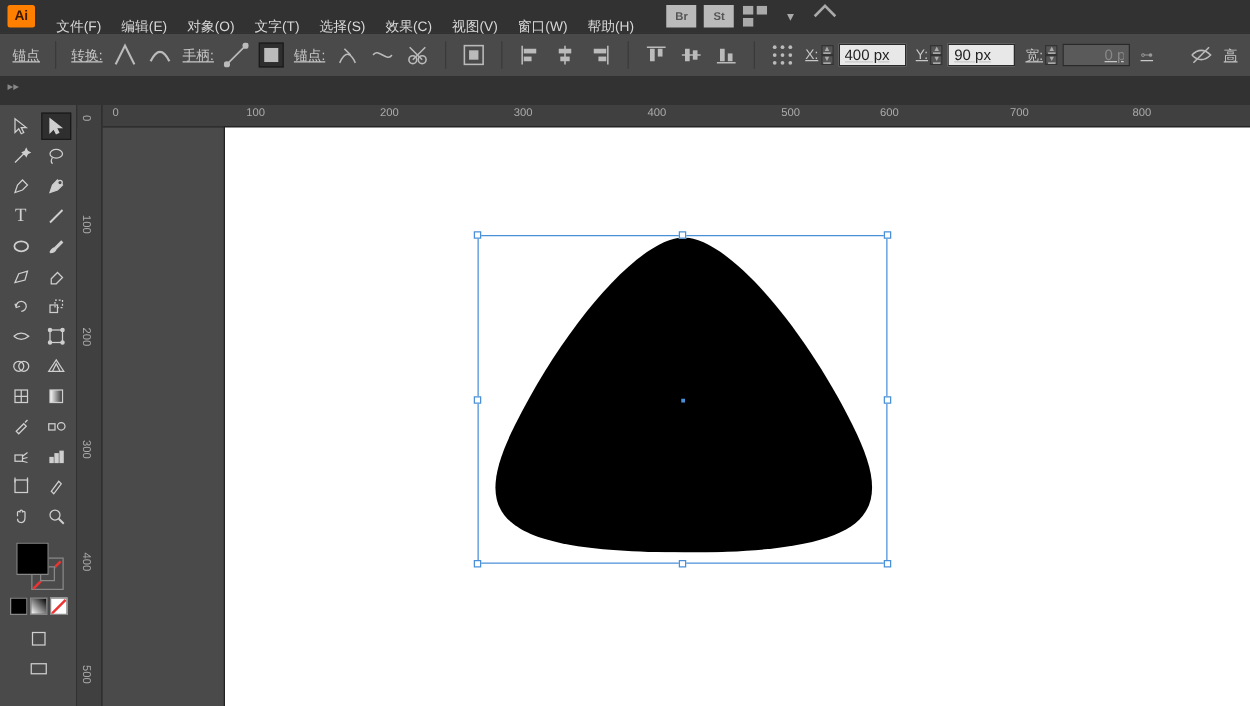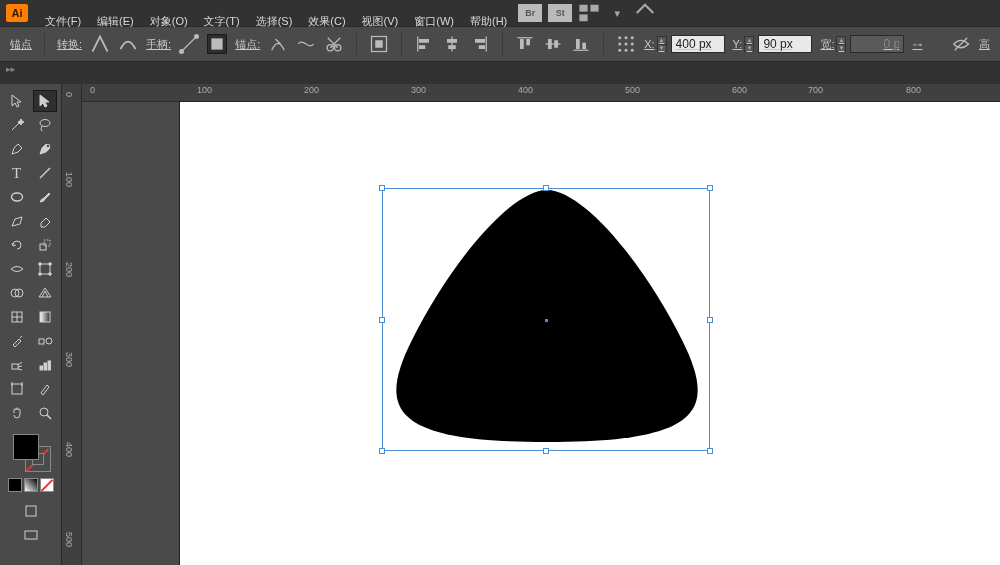--- a/index.html
+++ b/index.html
@@ -2,21 +2,21 @@
 <html><head>
 <meta charset="utf-8">
 <style>
 * { margin: 0; padding: 0; box-sizing: border-box; font-family: "Microsoft YaHei", sans-serif; }
 body { background: #383838; color: #ccc; width: 1000px; height: 565px; overflow: hidden; font-size: 11px; }
 
 
 .menubar { height: 26px; background: #323232; display: flex; align-items: center; padding-left: 6px; gap: 2px; }
 .app-logo { width: 22px; height: 18px; background: #ff7f00; color: #3a1a00; font-weight: bold; font-size: 11px; display: flex; align-items: center; justify-content: center; border-radius: 2px; margin-right: 8px; }
 .menu-item { padding: 4px 7px; color: #d8d8d8; cursor: default; margin-top: 16px; }
-.menu-right { margin-left: 2px; display: flex; align-items: center; gap: 6px; }
+.menu-right { margin-left: 17px; display: flex; align-items: center; gap: 6px; }
 .menu-btn { width: 24px; height: 18px; background: #bababa; color: #555; font-size: 9px; display: flex; align-items: center; justify-content: center; font-weight: bold; }
 .menu-icon { width: 22px; height: 16px; color: #aaa; display: flex; align-items: center; justify-content: center; }
 
 
 .controlbar { height: 36px; background: #4a4a4a; border-top: 1px solid #2a2a2a; border-bottom: 1px solid #2a2a2a; display: flex; align-items: center; padding: 0 10px; gap: 8px; color: #c8c8c8; font-size: 11px; text-decoration: underline; }
 .ctrl-label { color: #c8c8c8; }
 .ctrl-icon { width: 20px; height: 20px; display: flex; align-items: center; justify-content: center; color: #bbb; }
 .ctrl-icon.active { background: #2e2e2e; border: 1px solid #1a1a1a; }
 .ctrl-sep { width: 1px; height: 22px; background: #3a3a3a; margin: 0 4px; }
 .coord-field { display: flex; align-items: center; gap: 2px; }
@@ -445,21 +445,21 @@
 
   <div class="canvas-area">
     <div class="ruler-corner"></div>
     <div class="ruler-h">
       <span class="ruler-num-h" style="left:8px">0</span>
       <span class="ruler-num-h" style="left:115px">100</span>
       <span class="ruler-num-h" style="left:222px">200</span>
       <span class="ruler-num-h" style="left:329px">300</span>
       <span class="ruler-num-h" style="left:436px">400</span>
       <span class="ruler-num-h" style="left:543px">500</span>
-      <span class="ruler-num-h" style="left:650px">600</span>
+      <span class="ruler-num-h" style="left:622px">600</span>
       <span class="ruler-num-h" style="left:726px">700</span>
       <span class="ruler-num-h" style="left:824px">800</span>
     </div>
     <div class="ruler-v">
       <span class="ruler-num-v" style="top:8px">0</span>
       <span class="ruler-num-v" style="top:88px">100</span>
       <span class="ruler-num-v" style="top:178px">200</span>
       <span class="ruler-num-v" style="top:268px">300</span>
       <span class="ruler-num-v" style="top:358px">400</span>
       <span class="ruler-num-v" style="top:448px">500</span>

